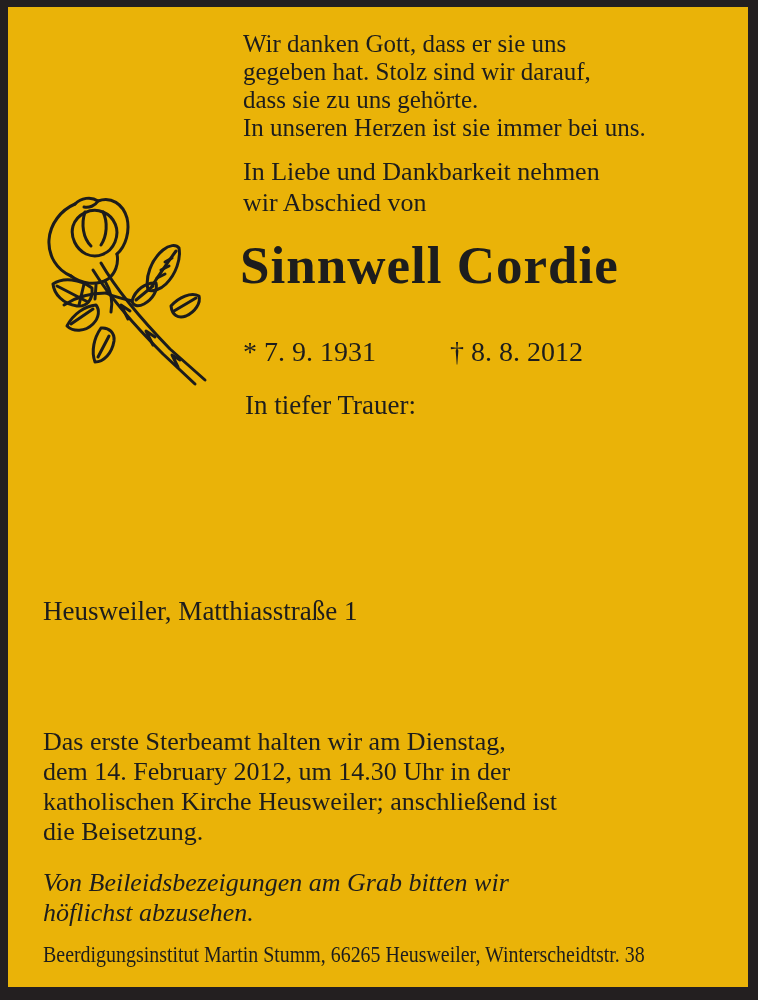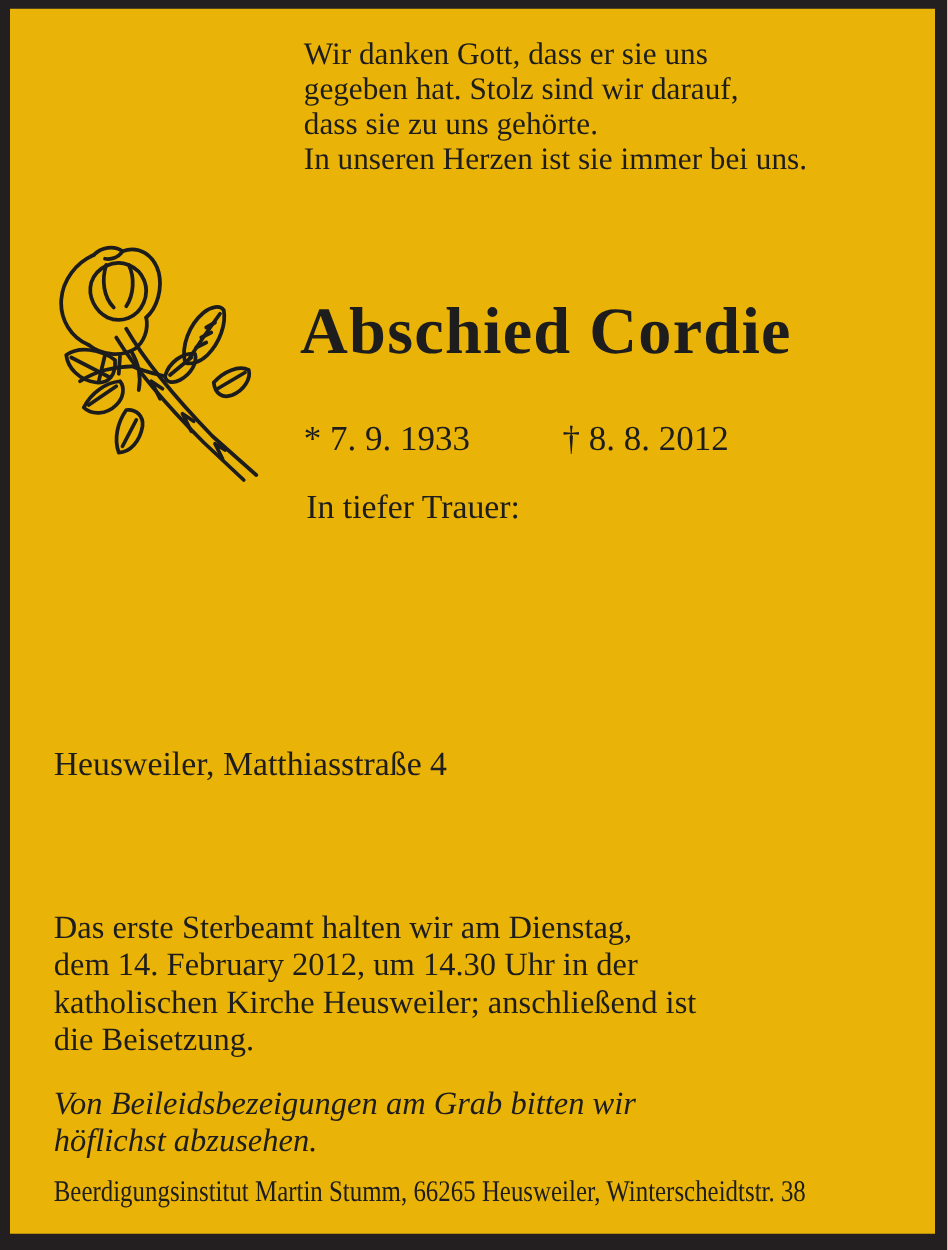--- a/index.html
+++ b/index.html
@@ -129,32 +129,34 @@
         <path d="M54 164 L65 143"></path>
       </g>
     </svg>
   </div>
 
   <div class="abs verse">Wir danken Gott, dass er sie uns
 gegeben hat. Stolz sind wir darauf,
 dass sie zu uns gehörte.
 In unseren Herzen ist sie immer bei uns.</div>
 
+  <div class="abs intro">In Liebe und Dankbarkeit nehmen
+wir Abschied von</div>
 
-  <div class="abs deceased-name">Abschied Cordie</div>
+  <div class="abs deceased-name">Sinnwell Cordie</div>
 
 
   <div class="abs dates">
-    <span class="birth">* 7. 9. 1933</span><span>† 8. 8. 2012</span>
+    <span class="birth">* 7. 9. 1931</span><span>† 8. 8. 2012</span>
   </div>
 
   <div class="abs trauer-header">In tiefer Trauer:</div>
 
 
-  <div class="abs address">Heusweiler, Matthiasstraße 4</div>
+  <div class="abs address">Heusweiler, Matthiasstraße 1</div>
 
 
   <div class="abs para sterbeamt">Das erste Sterbeamt halten wir am Dienstag,
 dem 14. February 2012, um 14.30 Uhr in der
 katholischen Kirche Heusweiler; anschließend ist
 die Beisetzung.</div>
 
   <div class="abs para condolence">Von Beileidsbezeigungen am Grab bitten wir
 höflichst abzusehen.</div>
 

